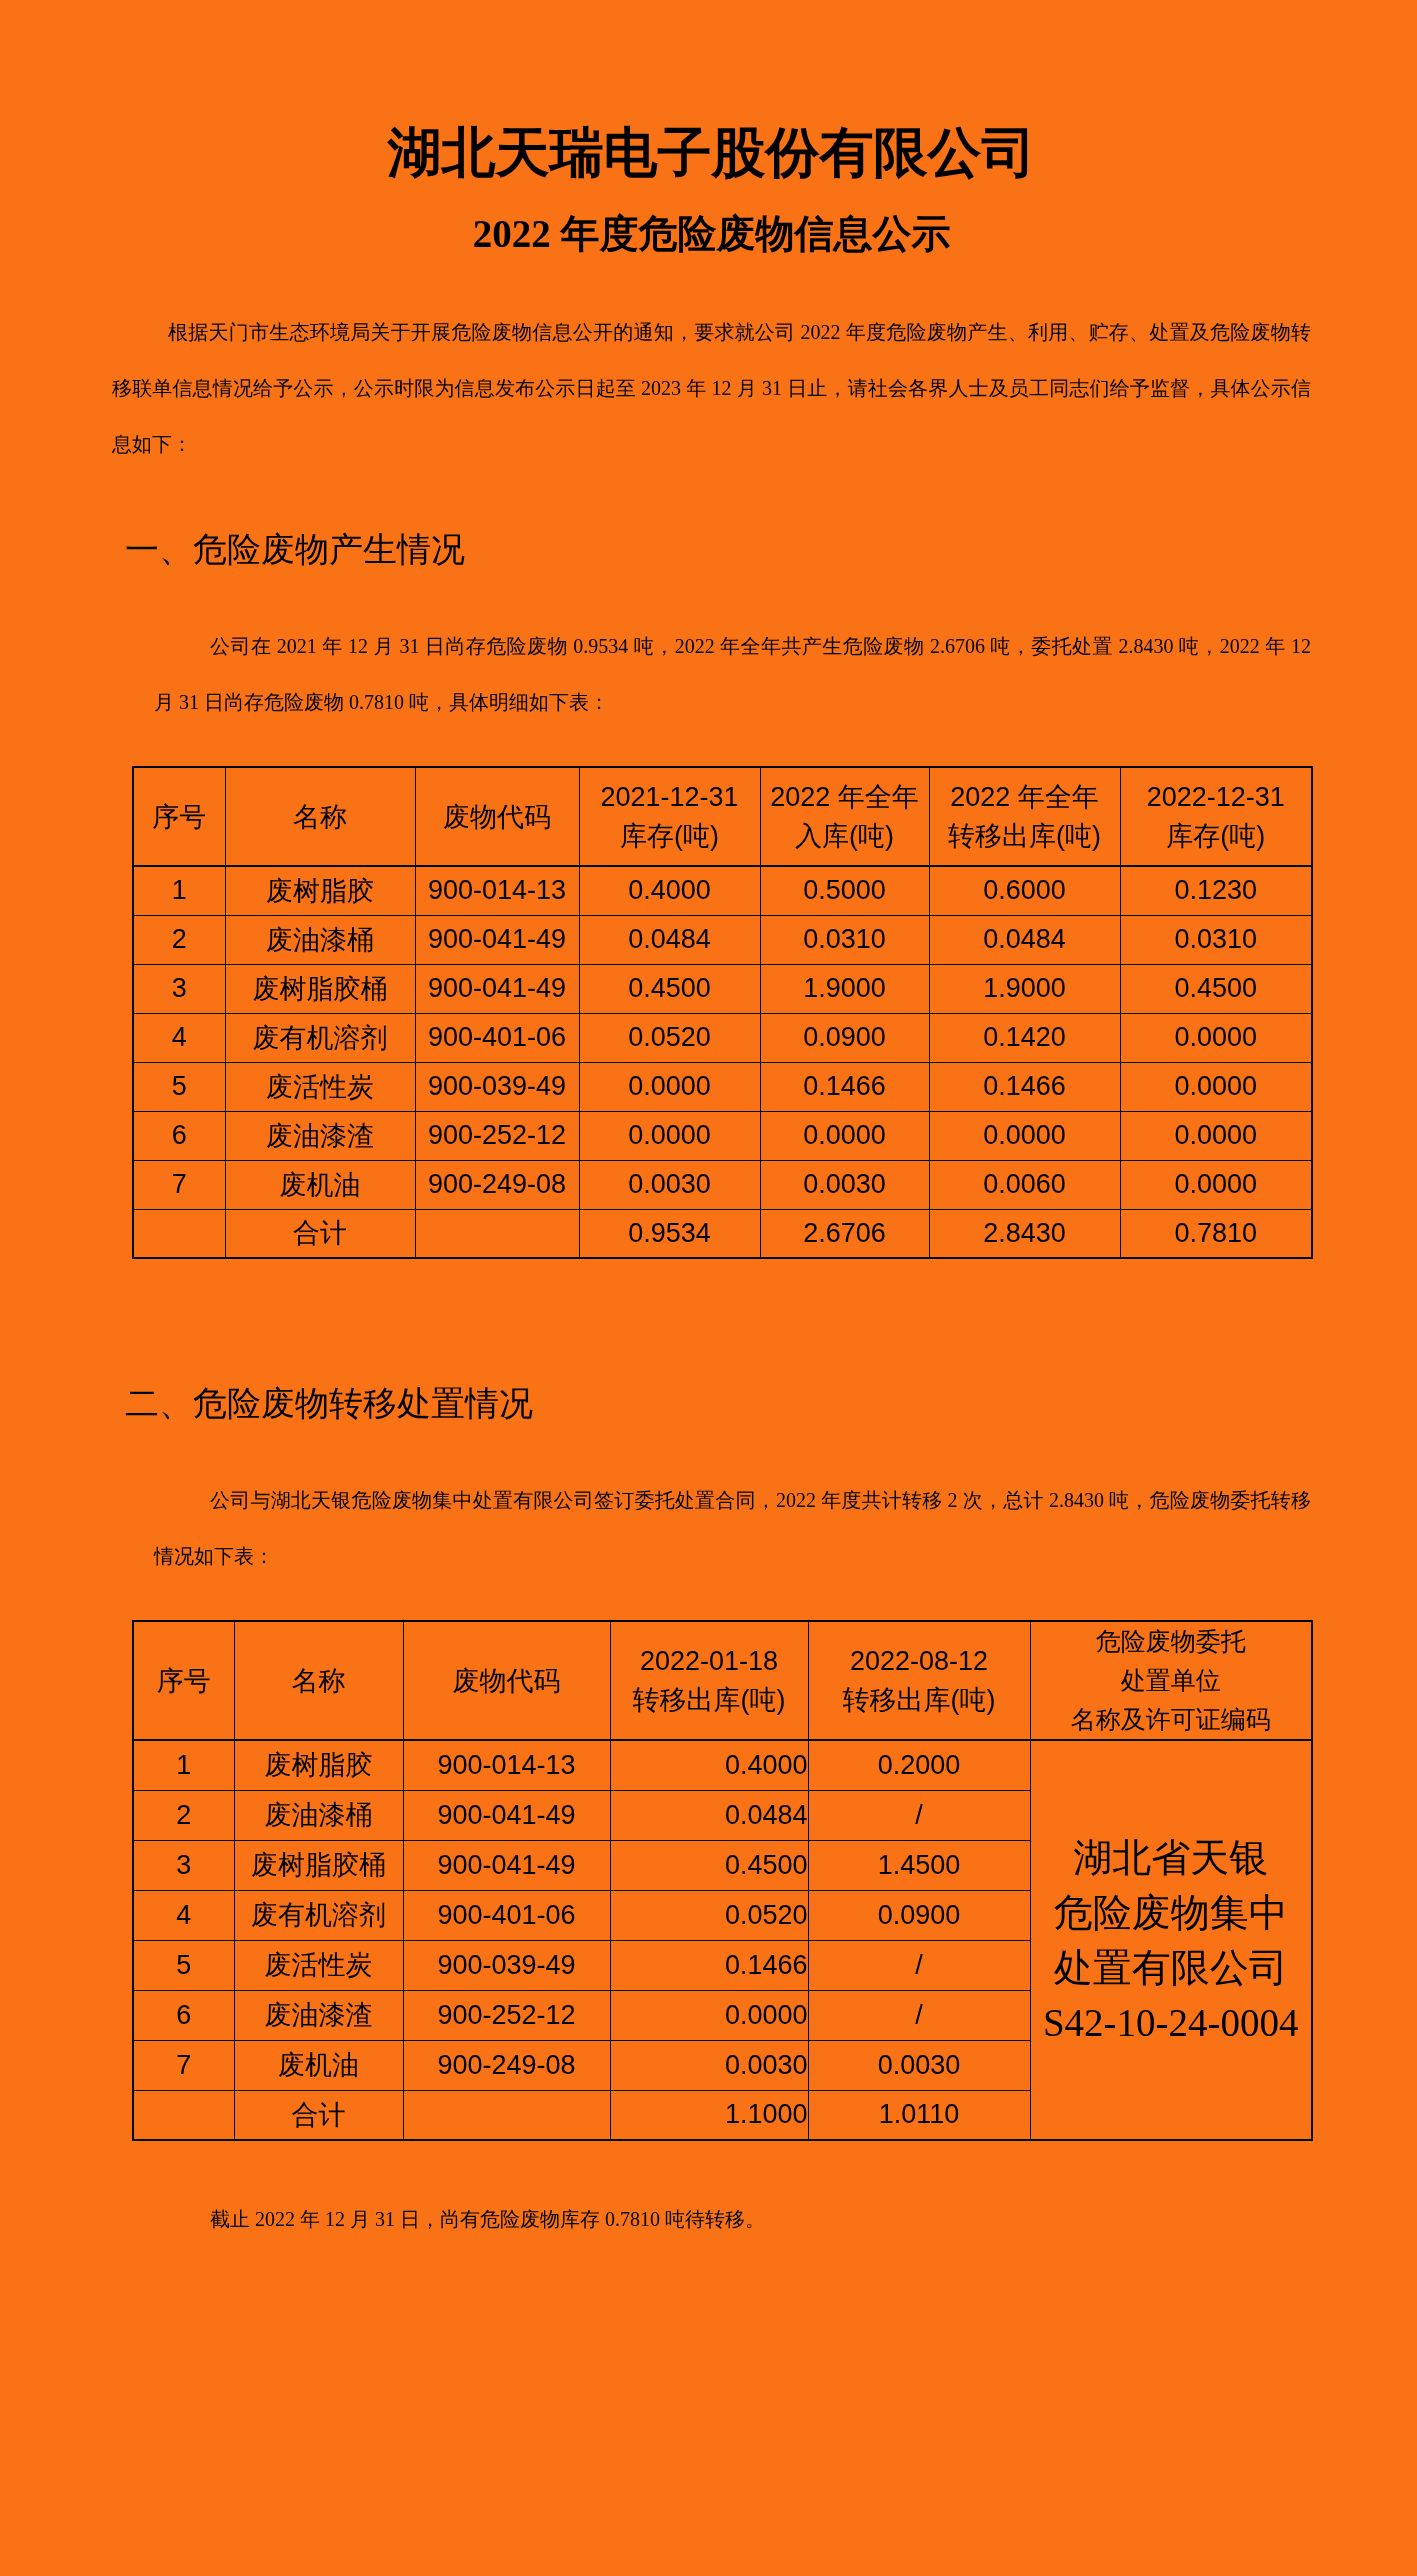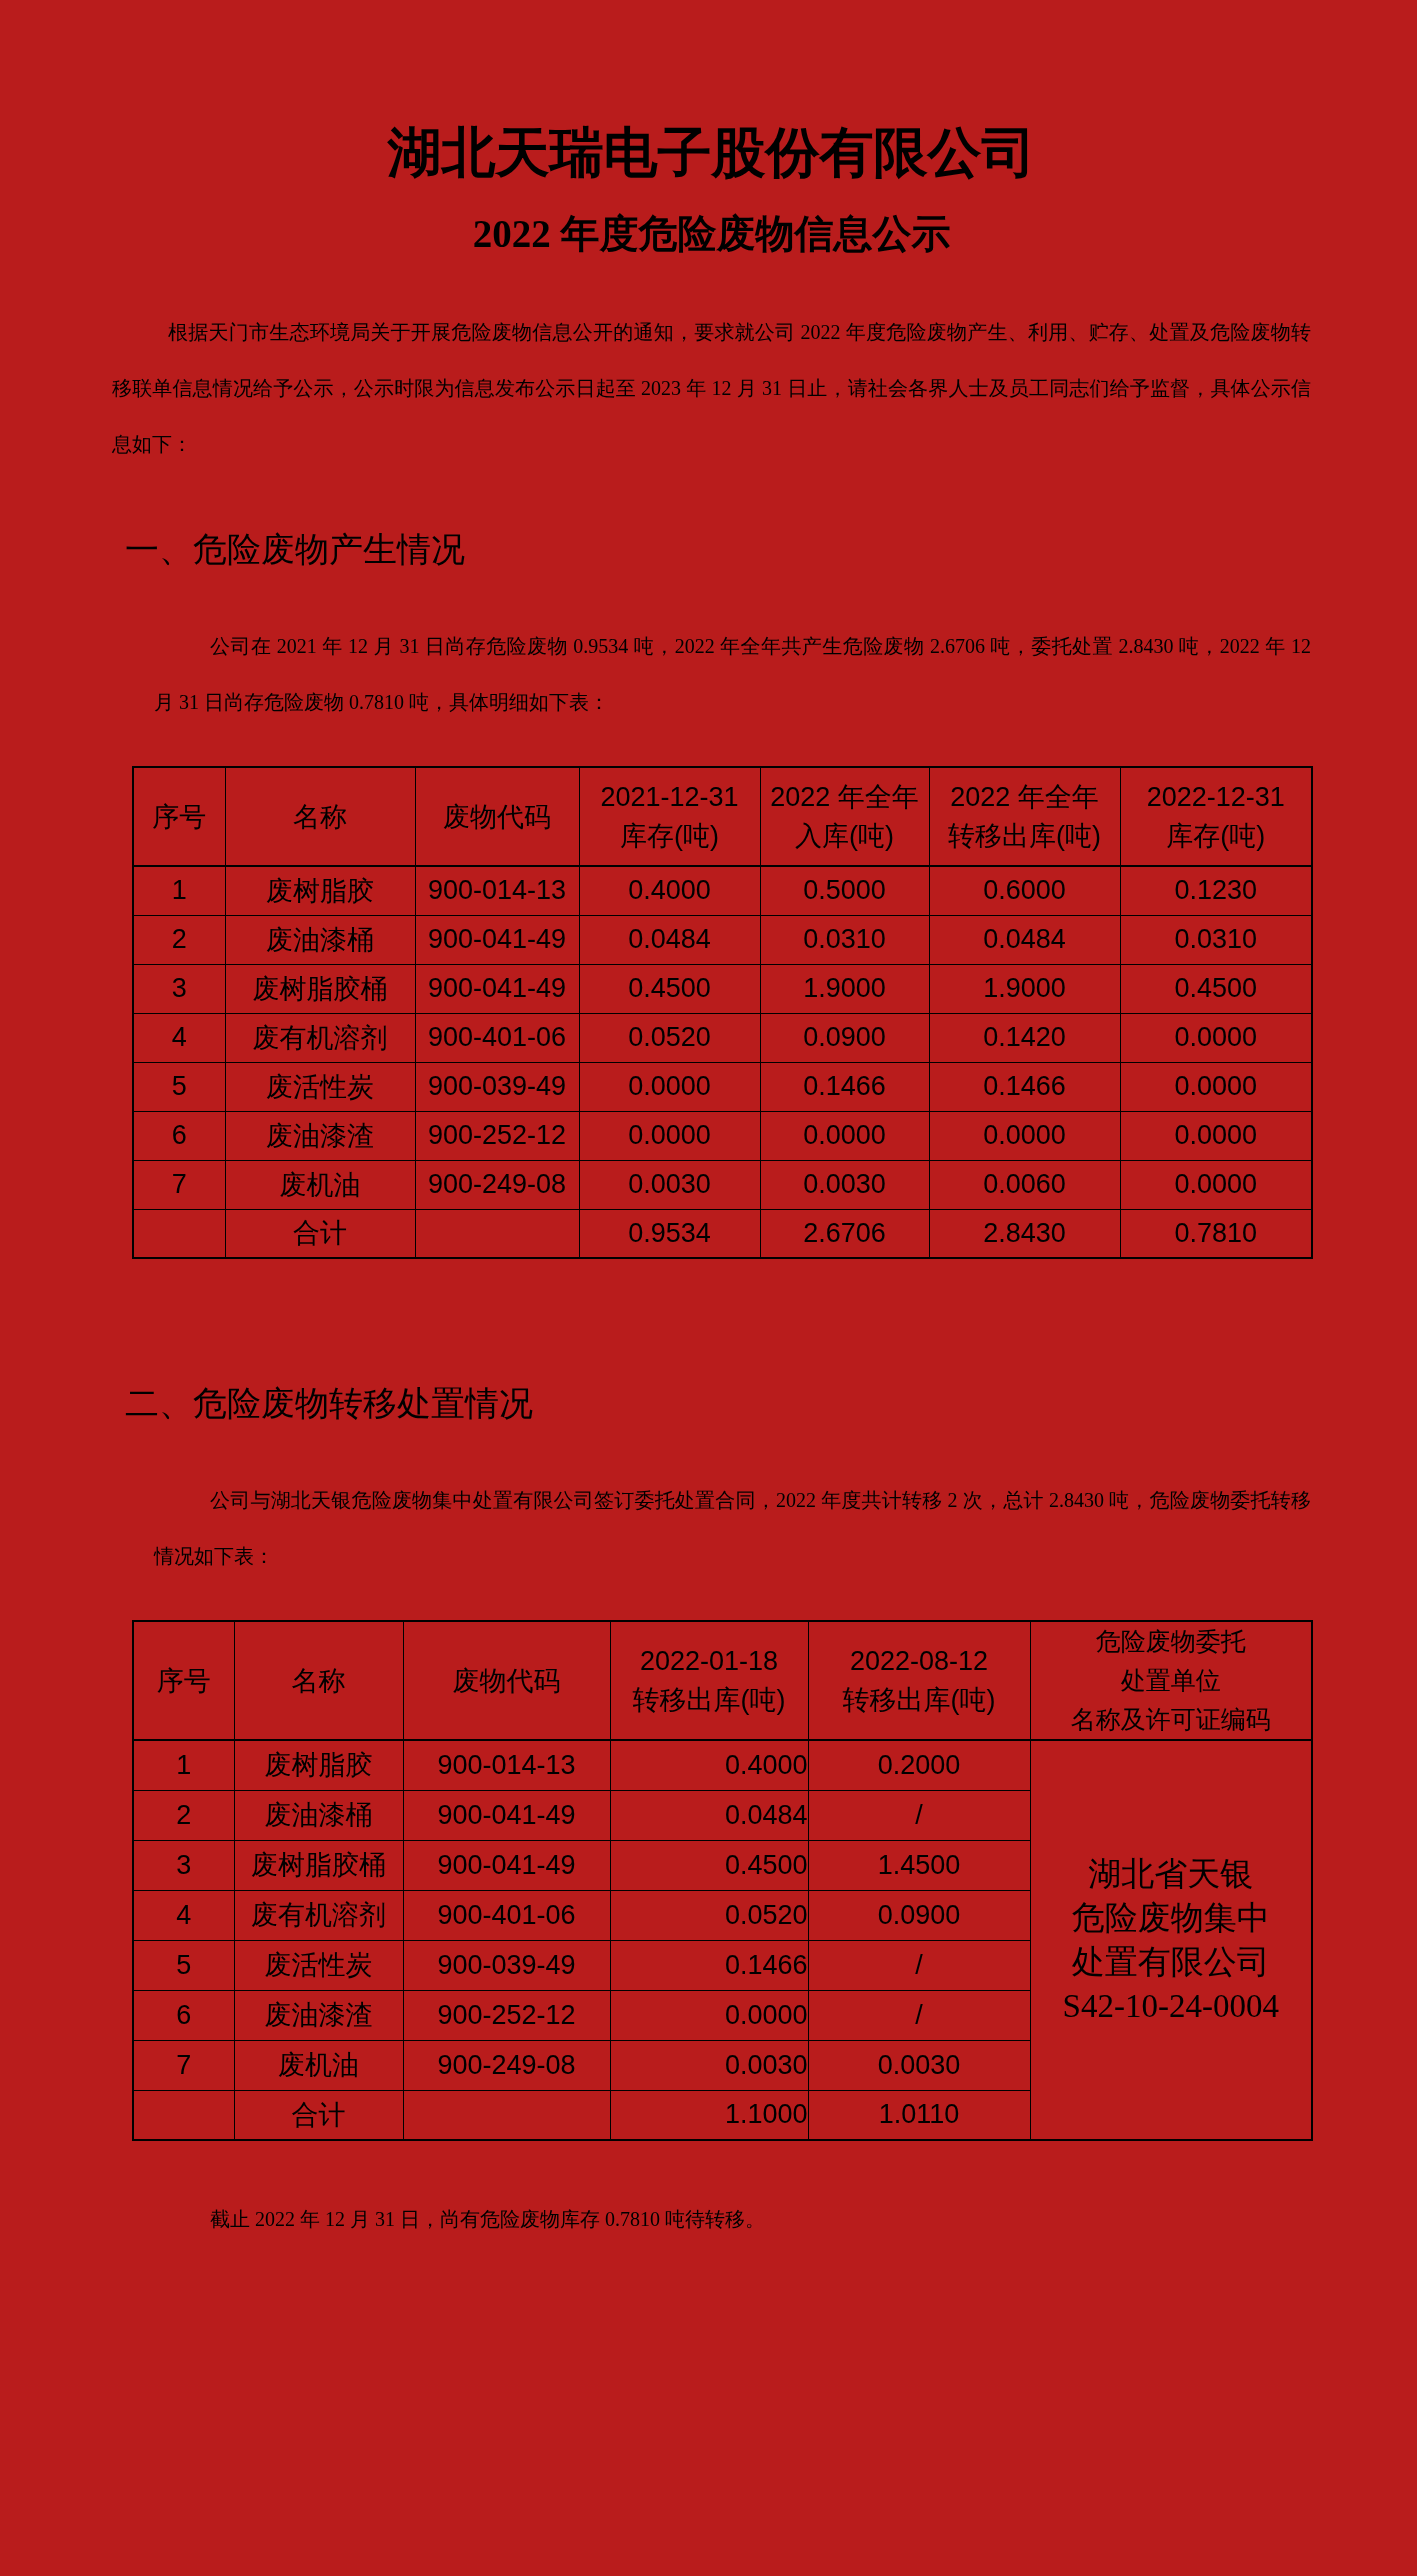--- a/index.html
+++ b/index.html
@@ -1,20 +1,20 @@
 <!DOCTYPE html>
 <html style="font-size:9.4px"><head>
 <meta charset="utf-8">
 <style>
   html,body { margin:0; padding:0; background:#888; }
   .page {
     position:relative;
     width:1418px; height:2576px;
     margin:0 auto;
-    background:#b91c1c;
+    background:#f97316;
     color:#000000;
     font-family:"Liberation Serif","DejaVu Serif",serif;
     overflow:hidden;
     box-sizing:border-box;
     padding:0 107px 0 112px;
   }
   .doc-title {
     margin:124px 0 0 0;
     text-align:center;
     font-size:54px; line-height:59px;
@@ -69,21 +69,21 @@
   tr.drow1 { height:49px; }
   tr.drow2 { height:50px; }
   td.num-right { text-align:right; padding-right:10.5px; }
   th.unit-header {
     font-family:Liberation Sans, sans-serif;
     font-size:25px; line-height:39px;
     white-space:pre-line;
   }
   td.unit-cell {
     font-family:"Liberation Serif","DejaVu Serif",serif;
-    font-size:33px; line-height:44px;
+    font-size:39px; line-height:55px;
     white-space:pre-line;
     text-align:center;
   }
 </style>
 </head>
 <body>
 
 <div class="page">
 
   <h1 class="doc-title">湖北天瑞电子股份有限公司</h1>

